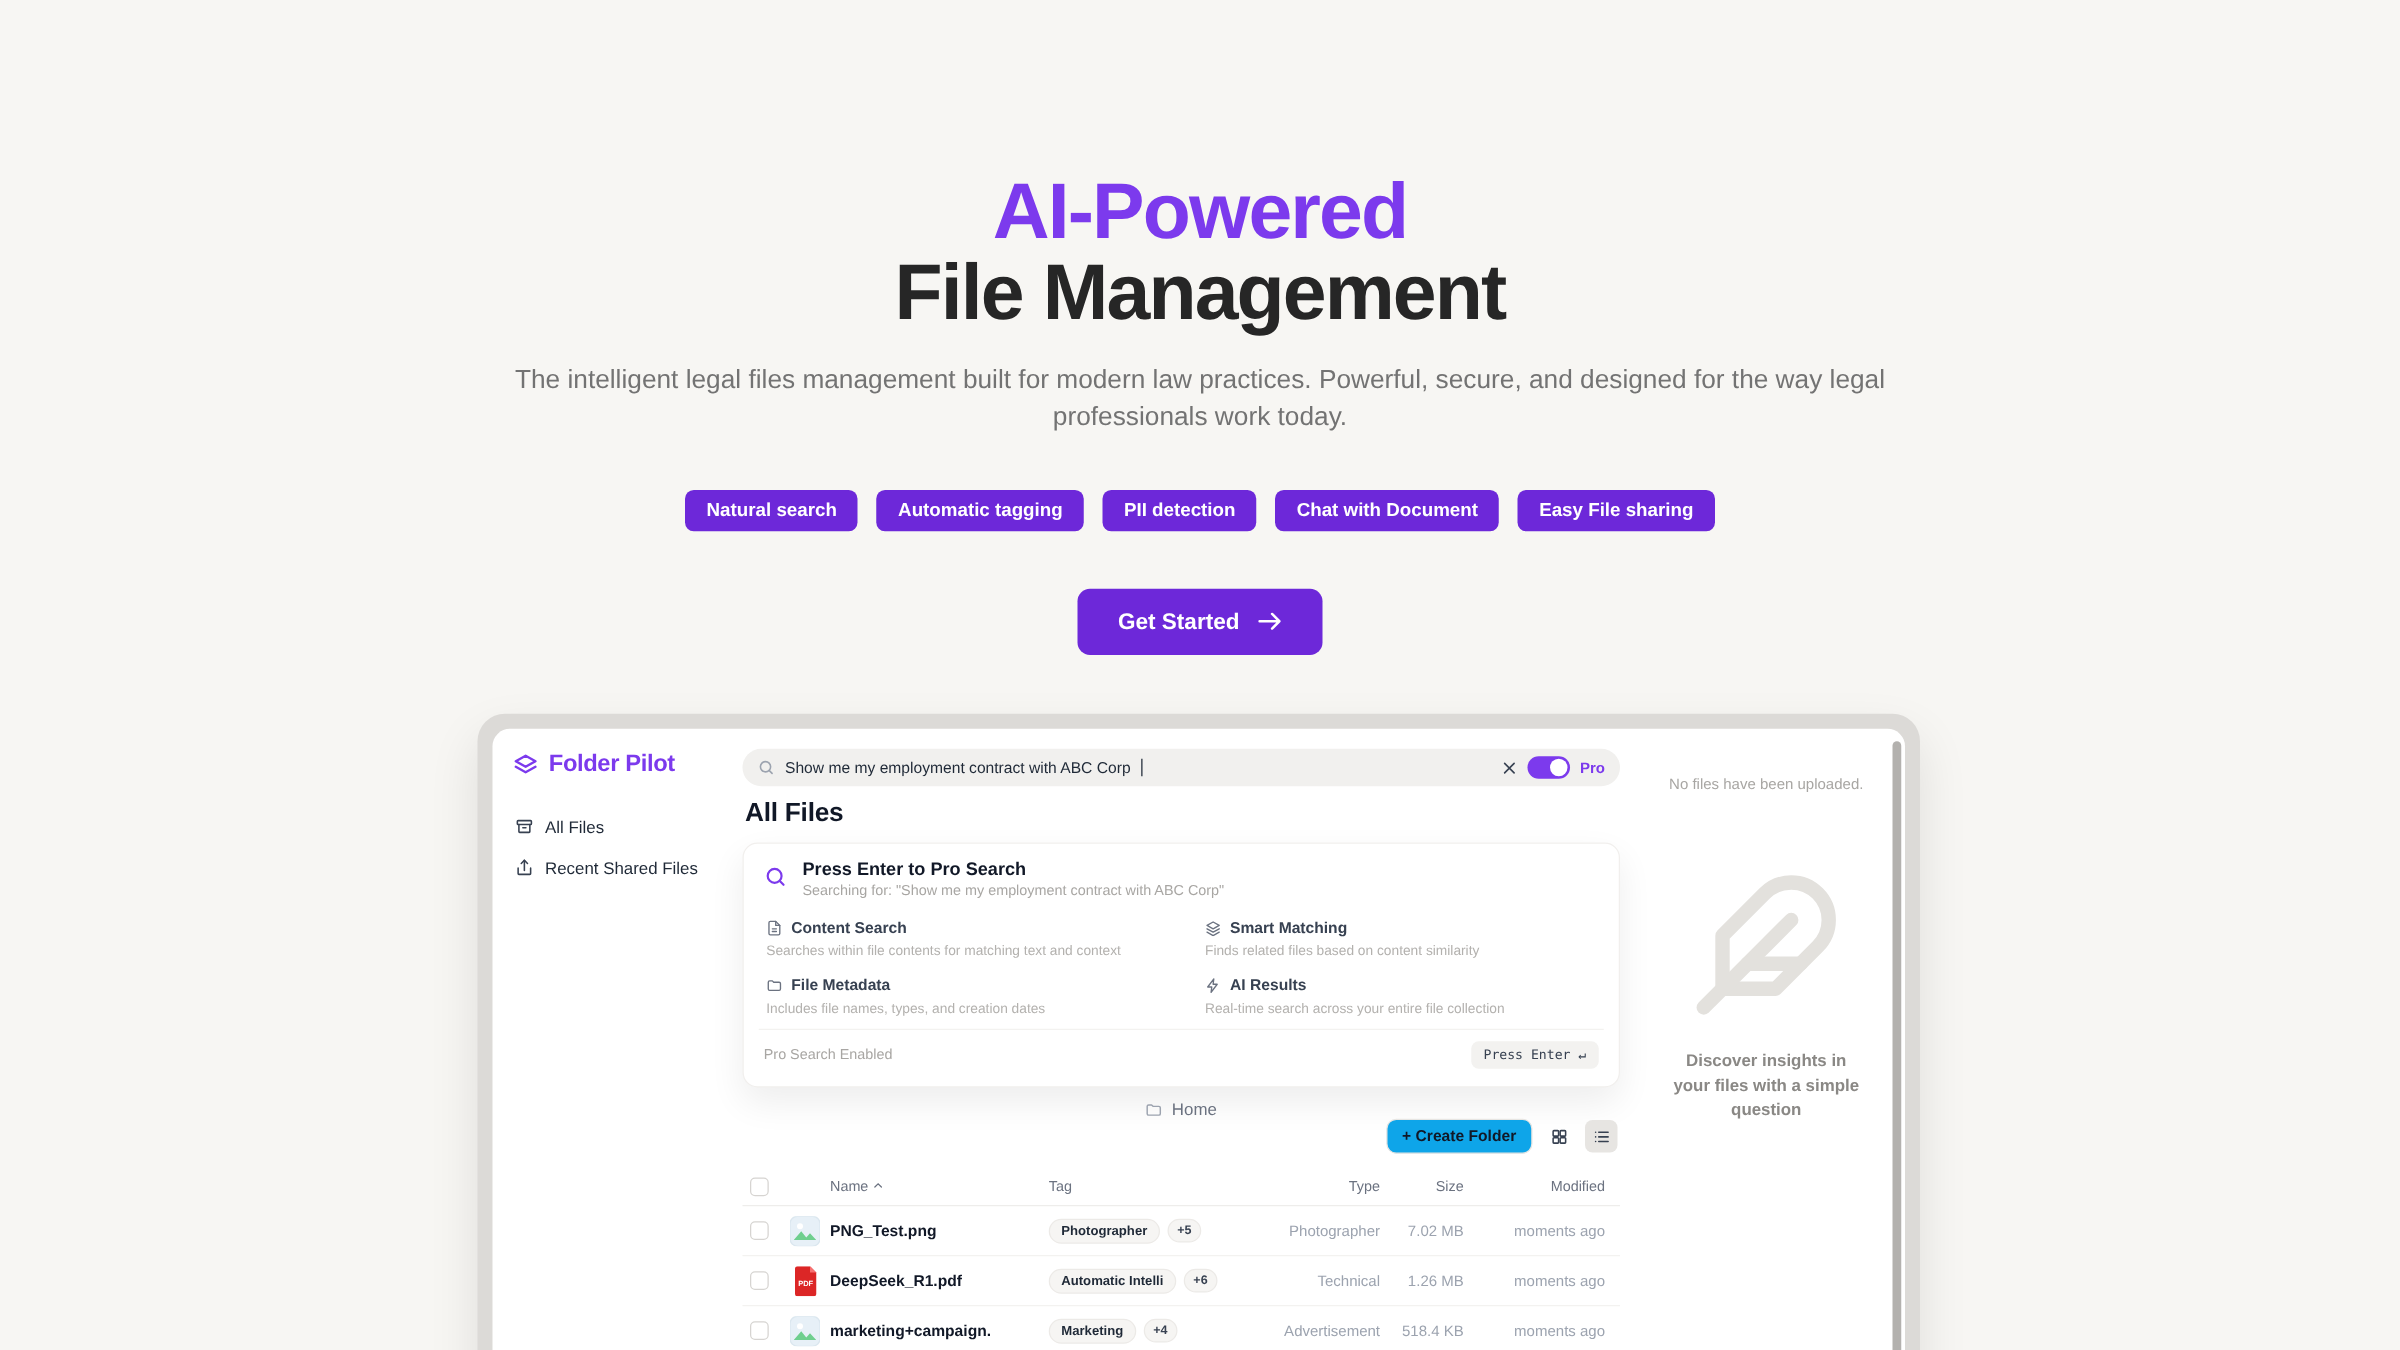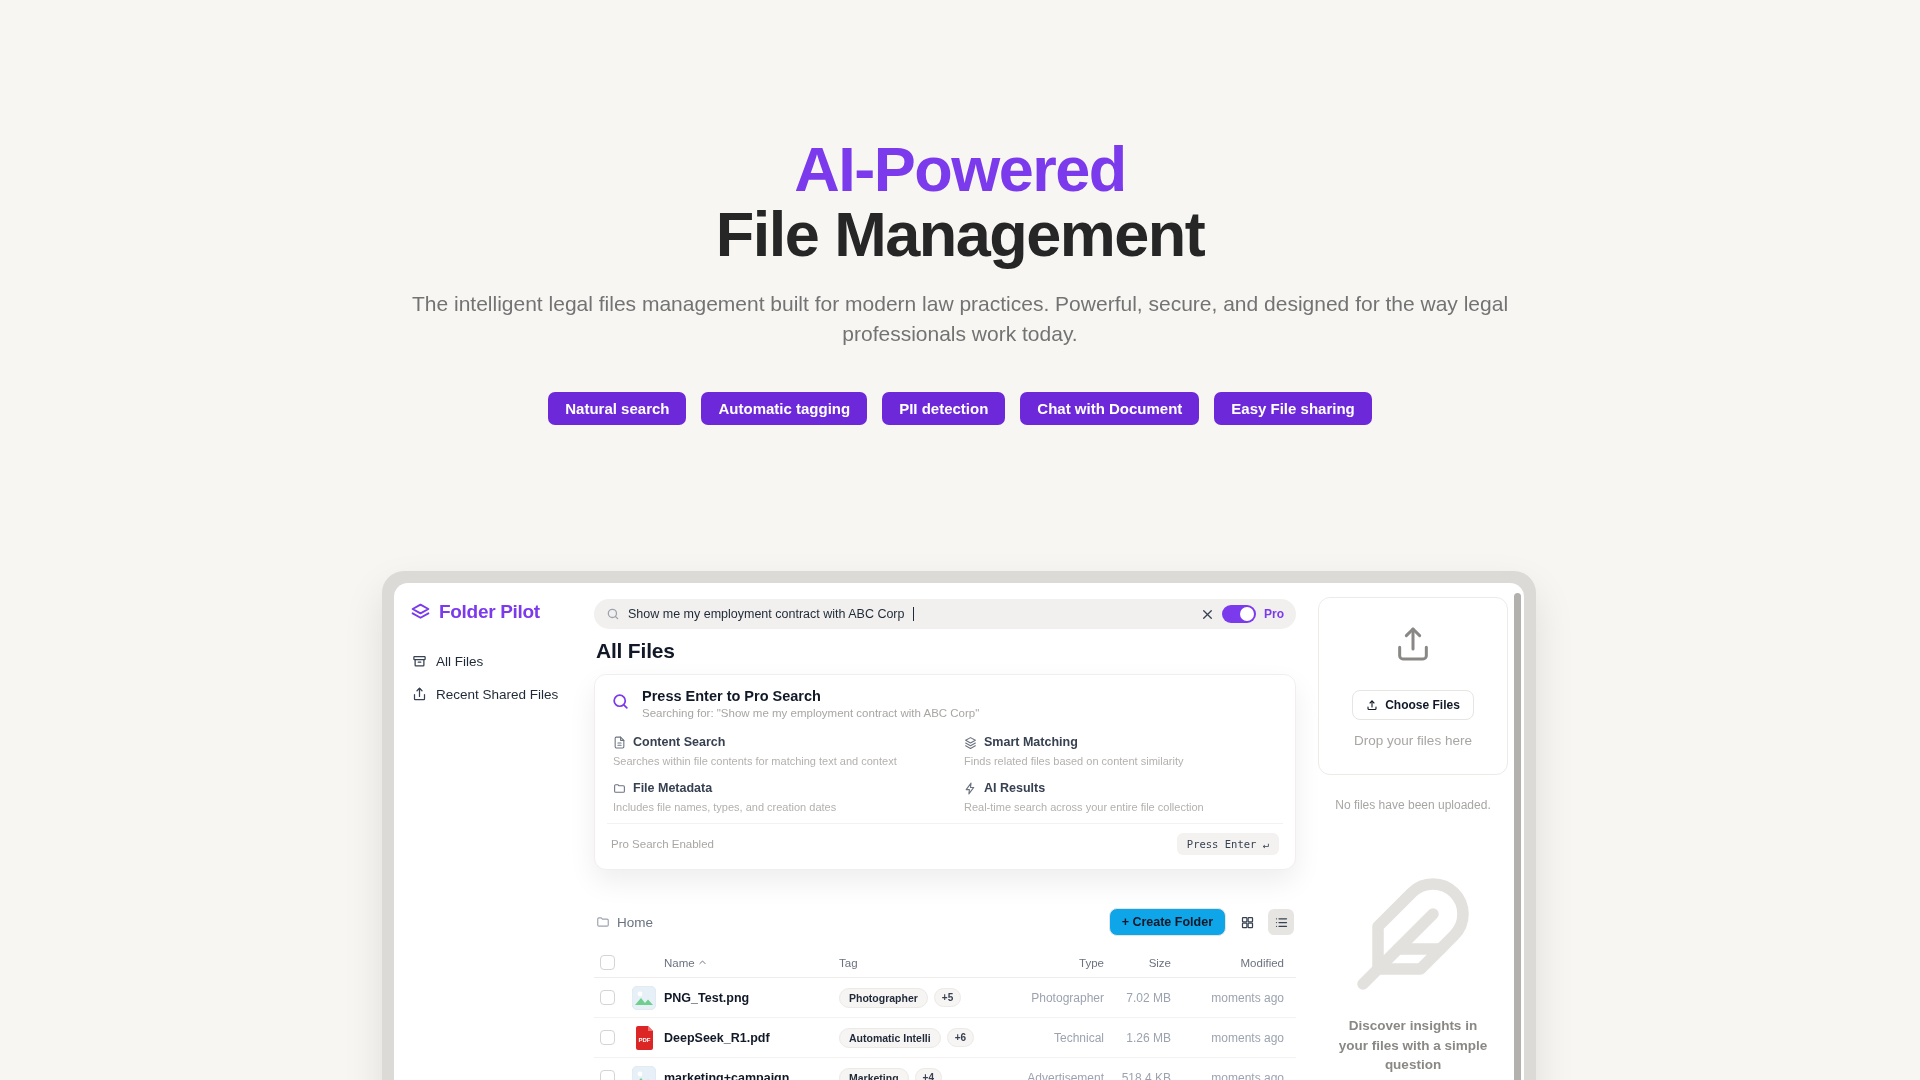--- a/index.html
+++ b/index.html
@@ -50,21 +50,21 @@
   .panel-sub { font-size:11.5px; color:#a8a6a3; margin-top:3px; }
   .feat-grid { display:grid; grid-template-columns:1fr 1fr; column-gap:36px; row-gap:14px; margin:16px 0 10px 2px; }
   .feat-title-row { display:flex; align-items:center; gap:7px; font-size:12.5px; font-weight:700; color:#374151; }
   .feat-desc { font-size:11px; color:#b3b1ae; margin-top:6px; }
   .panel-foot { display:flex; align-items:center; border-top:1px solid #f3f2f0; margin:4px -4px 0; padding:9px 4px 6px; }
   .foot-status { font-size:11.5px; color:#a8a6a3; }
   .kbd { margin-left:auto; background:#f3f2f0; border-radius:6px; padding:5px 10px;
          font-family:"DejaVu Sans Mono", monospace; font-size:10.5px; color:#374151; }
 
   
-  .loc-row { display:flex; margin-top:38px; padding:0 2px; }
+  .loc-row { display:flex; align-items:center; margin-top:10px; padding:0 2px;flex-direction:column; }
   .loc { display:flex; align-items:center; gap:7px; font-size:13.5px; color:#6b7280; }
   .loc-actions { margin-left:auto; display:flex; align-items:center; gap:8px; }
   .btn-create { background:#0ea5e9; border:1px solid #e7e5e2; border-radius:8px; padding:6px 12px; font-size:12.5px;
                 color:#111827; font-weight:600; cursor:pointer; }
   .icon-btn { width:26px; height:26px; border-radius:6px; display:flex; align-items:center; justify-content:center;
               color:#374151; cursor:pointer; background:transparent; border:none; }
   .icon-btn.active { background:#e7e5e2; }
 
   
   .tbl { margin-top:12px; }
@@ -108,20 +108,28 @@
   <p class="hero-sub">The intelligent legal files management built for modern law practices. Powerful, secure, and designed for the way legal professionals work today.</p>
 
   <div class="badge-row">
     <span class="badge">Natural search</span>
     <span class="badge">Automatic tagging</span>
     <span class="badge">PII detection</span>
     <span class="badge">Chat with Document</span>
     <span class="badge">Easy File sharing</span>
   </div>
 
+  <div>
+    <button class="cta">
+      <span>Get Started</span>
+      <svg width="20" height="16" viewBox="0 0 24 18" fill="none" stroke="#ffffff" stroke-width="2.4" stroke-linecap="round" stroke-linejoin="round">
+          <path d="M2 9h19M14 2l7 7-7 7"></path>
+        </svg>
+    </button>
+  </div>
 </section>
 
 <div class="frame">
 <div class="card">
 
   <aside class="sb">
     <div class="sb-brand">
       <svg width="21" height="21" viewBox="0 0 24 24" fill="none" stroke="#7c3aed" stroke-width="2.2" stroke-linecap="round" stroke-linejoin="round">
             <path d="M12 3 3 8l9 5 9-5-9-5z"></path>
             <path d="m3 13 9 5 9-5"></path>
@@ -328,38 +336,20 @@
         </span>
         <span class="muted td-right">Advertisement</span>
         <span class="muted td-right">518.4 KB</span>
         <span class="muted td-right last-col">moments ago</span>
       </div>
 
     </div>
   </main>
 
   <aside class="right">
-    <div class="upbox">
-      <div class="bigicon">
-        <svg width="40" height="40" viewBox="0 0 24 24" fill="none" stroke="#8a8885" stroke-width="1.8" stroke-linecap="round" stroke-linejoin="round">
-              <path d="M4 14v5a2 2 0 0 0 2 2h12a2 2 0 0 0 2-2v-5"></path>
-              <path d="M16 7l-4-4-4 4"></path>
-              <path d="M12 3v12"></path>
-            </svg>
-      </div>
-      <button class="btn-choose">
-        <svg width="12" height="12" viewBox="0 0 24 24" fill="none" stroke="#111827" stroke-width="2.2" stroke-linecap="round" stroke-linejoin="round">
-              <path d="M4 16v3a2 2 0 0 0 2 2h12a2 2 0 0 0 2-2v-3"></path>
-              <path d="M16 8l-4-4-4 4"></path>
-              <path d="M12 4v12"></path>
-            </svg>
-        <span>Choose Files</span>
-      </button>
-      <div class="drop-hint">Drop your files here</div>
-    </div>
 
     <div class="empty">No files have been uploaded.</div>
 
     <div class="quill">
       <svg width="120" height="120" viewBox="0 0 24 24" fill="none" stroke="#e3e1dd" stroke-width="2.3" stroke-linecap="round" stroke-linejoin="round">
             <path d="M20.24 12.24a6 6 0 0 0-8.49-8.49L5 10.5V19h8.5z"></path>
             <path d="M16 8 2 22"></path>
             <path d="M17.5 15H9"></path>
           </svg>
     </div>

